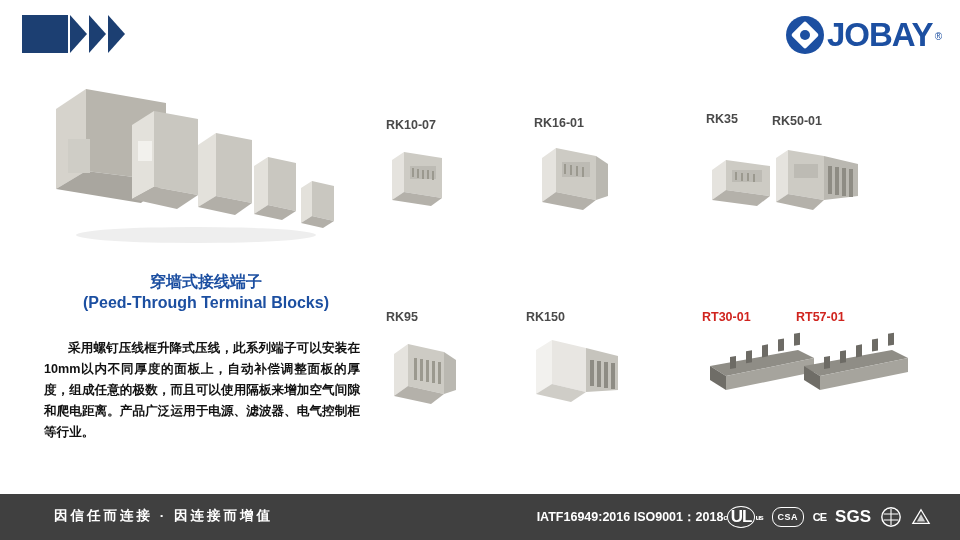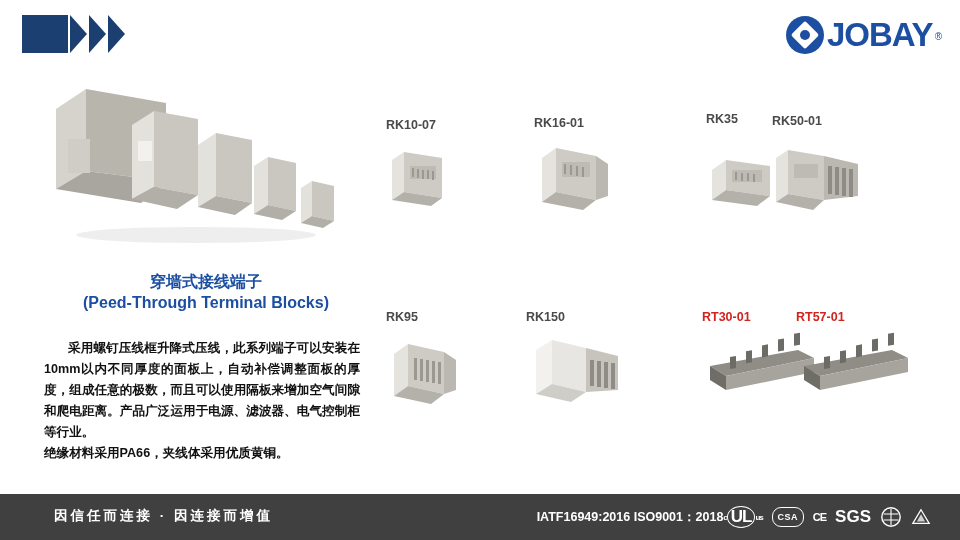--- a/index.html
+++ b/index.html
@@ -278,21 +278,20 @@
 
     <ellipse cx="150" cy="150" rx="120" ry="8" fill="#eeeeee"></ellipse>
   </svg>
 </div>
 
 <div class="heading-cn">穿墙式接线端子</div>
 <div class="heading-en">(Peed-Through Terminal Blocks)</div>
 
 <div class="body-text">
   <span>采用螺钉压线框升降式压线，此系列端子可以安装在10mm以内不同厚度的面板上，自动补偿调整面板的厚度，组成任意的极数，而且可以使用隔板来增加空气间隙和爬电距离。产品广泛运用于电源、滤波器、电气控制柜等行业。</span>
-  <span class="noindent">绝缘材料采用PA66，夹线体采用优质黄铜。</span>
 </div>
 
 <div class="grid">
 
   <div class="cell" style="left:0px; top:0px;">
     <div class="cell-label">RK10-07</div>
     <div class="cell-img">
       <svg width="76" height="72" viewBox="0 0 76 72">
         <polygon points="18,12 56,18 56,58 18,52" fill="#cdcbc4"></polygon>
         <polygon points="18,12 6,20 6,60 18,52" fill="#e5e3de"></polygon>

